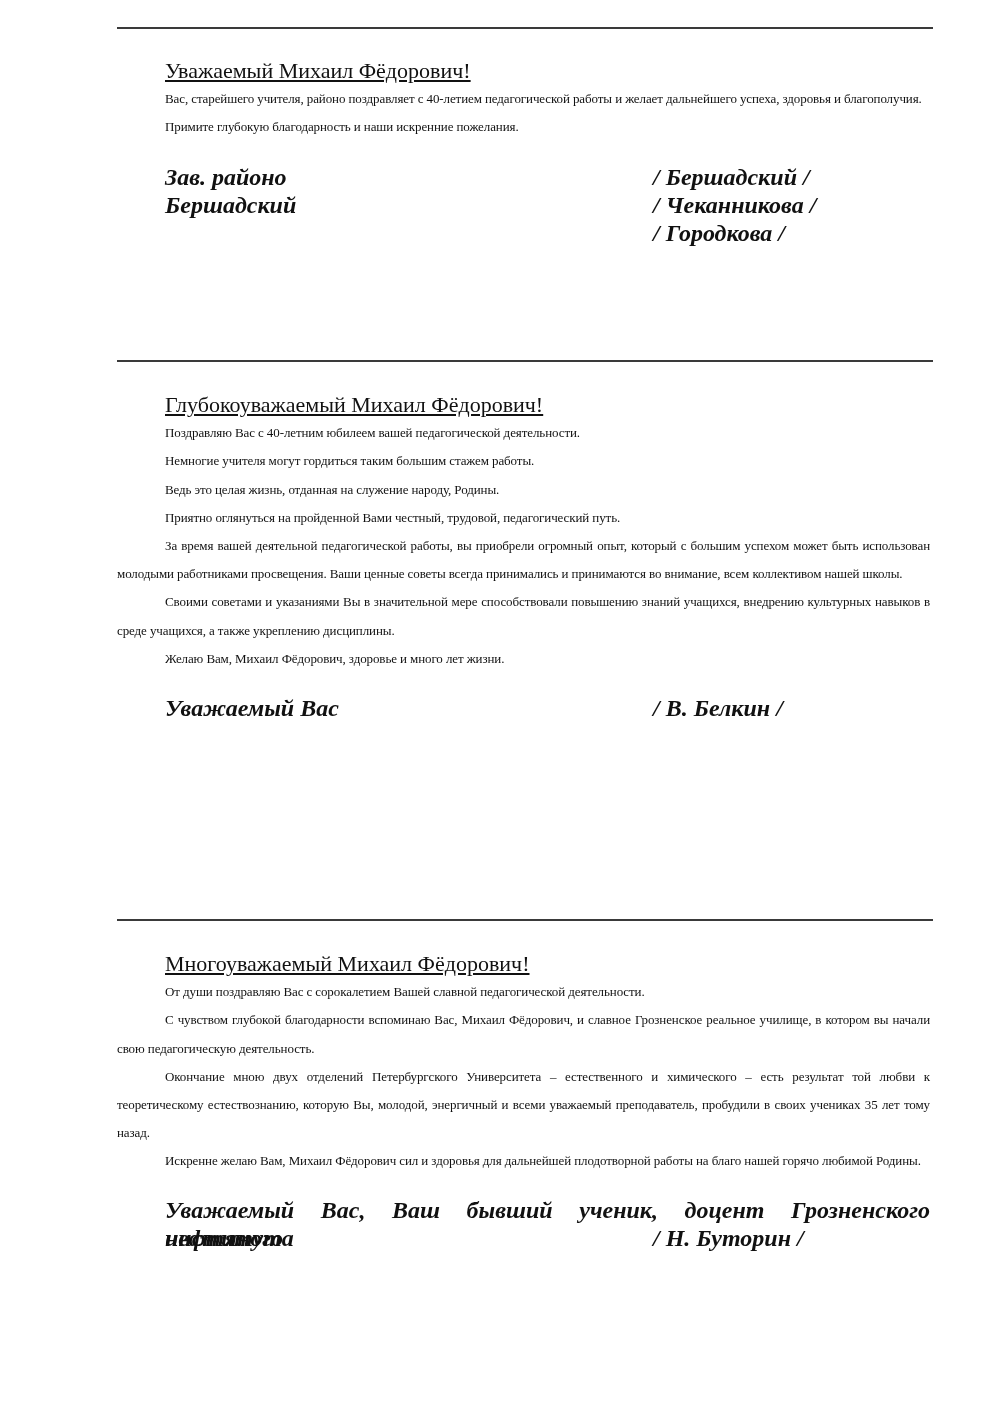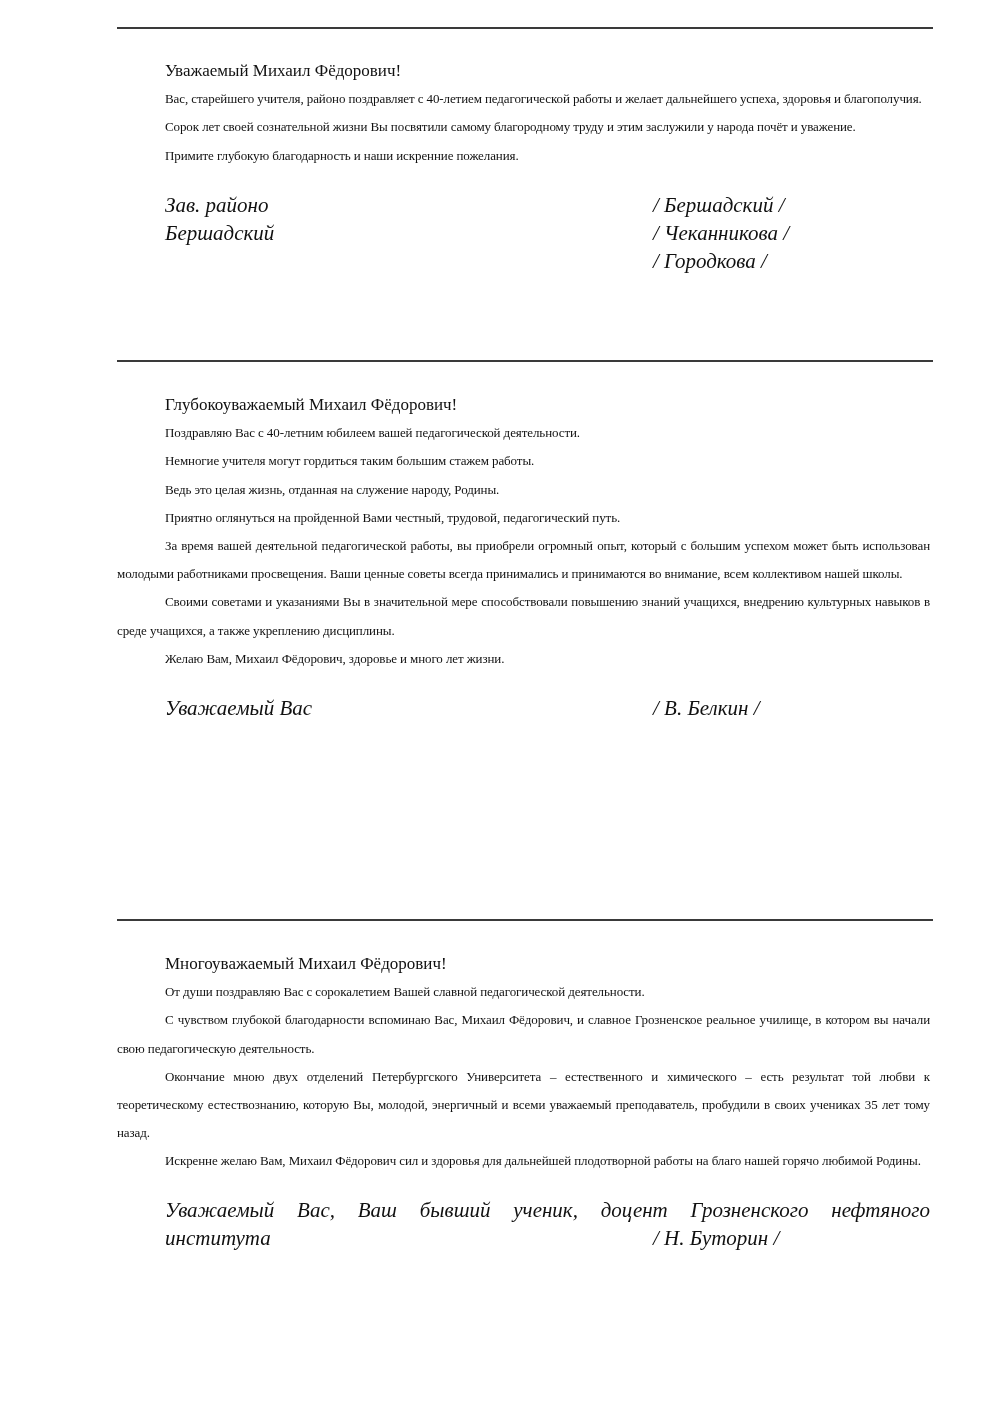--- a/index.html
+++ b/index.html
@@ -2,35 +2,34 @@
 <html><head>
 <meta charset="utf-8">
 <style>
   html, body { margin: 0; padding: 0; background: #ffffff; }
   body { width: 1002px; height: 1416px; position: relative; overflow: hidden;
          font-family: "Liberation Serif", "DejaVu Serif", serif; color: #111; }
   .rule { position: absolute; left: 117px; width: 816px; height: 2px; background: #3a3a3a; }
   .section { position: absolute; left: 117px; width: 813px; }
   .p { font-size: 13px; line-height: 28.2px; text-align: justify; text-align-last: left;
        text-indent: 48px; margin: 0; letter-spacing: -0.1px; }
-  .greeting { font-size: 17px; line-height: 28.2px; margin: 0; padding-left: 48px; }
-  .sig { position: absolute; font-size: 21px; line-height: 28.2px; font-weight: normal; font-style: italic; margin: 0; }
+  .greeting { font-size: 22px; line-height: 28.2px; margin: 0; padding-left: 48px; text-decoration: underline; }
+  .sig { position: absolute; font-size: 24px; line-height: 28.2px; font-weight: bold; font-style: italic; margin: 0; }
   .sig-left { left: 48px; }
   .sig-right { left: 536px; }
   .sig-full { left: 48px; width: 765px; text-align: justify; text-align-last: justify; }
 </style>
 </head>
 <body>
 
 <div class="rule" style="top:27px;"></div>
 
 <div class="section" style="top:57px;">
   <p class="greeting">Уважаемый Михаил Фёдорович!</p>
   <p class="p">Вас, старейшего учителя, районо поздравляет с 40-летием педагогической работы и желает дальнейшего успеха, здоровья и благополучия.</p>
-  <p class="p">Сорок лет своей сознательной жизни Вы посвятили самому благородному труду и этим заслужили у народа почёт и уважение.</p>
   <p class="p">Примите глубокую благодарность и наши искренние пожелания.</p>
   <div style="position:relative; height:90px; margin-top:21px;">
     <p class="sig sig-left" style="top:0;">Зав. районо</p>
     <p class="sig sig-right" style="top:0;">/ Бершадский /</p>
     <p class="sig sig-left" style="top:28px;">Бершадский</p>
     <p class="sig sig-right" style="top:28px;">/ Чеканникова /</p>
     <p class="sig sig-right" style="top:56px;">/ Городкова /</p>
   </div>
 </div>
 

